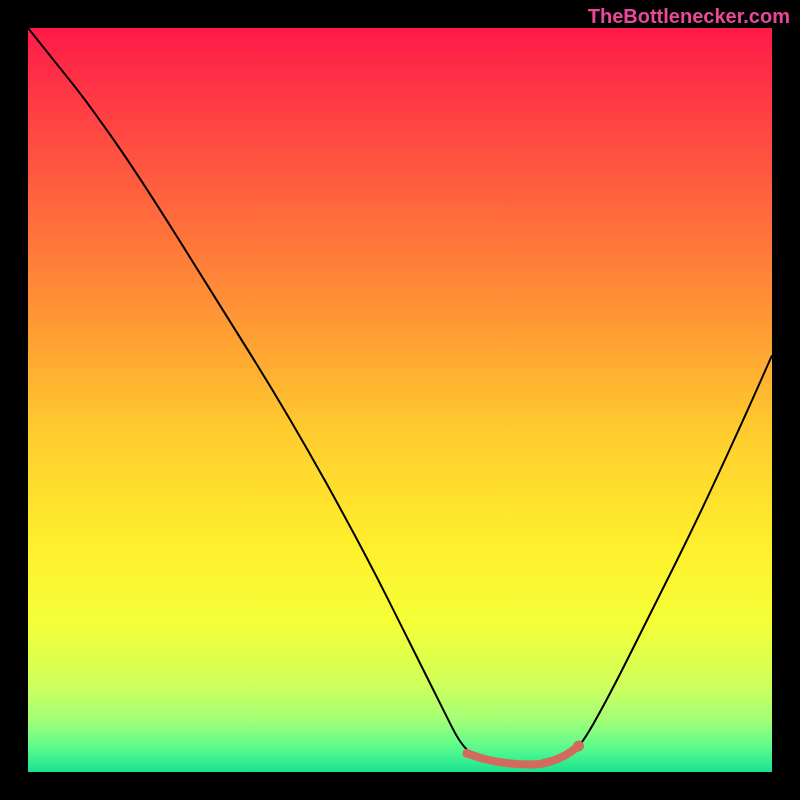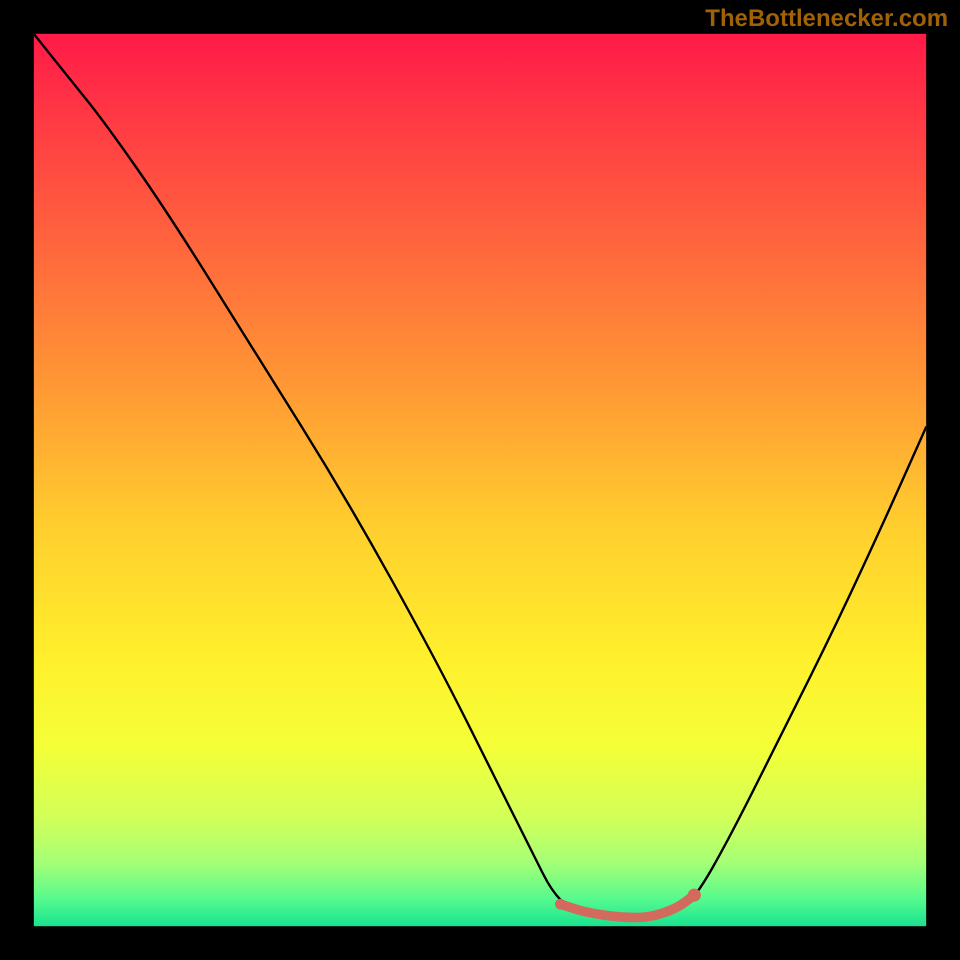--- a/index.html
+++ b/index.html
@@ -14,21 +14,21 @@
   .container {
     width: 800px;
     height: 800px;
     position: relative;
     background: #000;
   }
   .watermark {
     position: absolute;
     top: 5px;
     right: 10px;
-    color: #a16207;
+    color: #ec4899;
     font-size: 20px;
     font-weight: bold;
     z-index: 10;
   }
   .chart-area {
     position: absolute;
     top: 28px;
     left: 28px;
     width: 744px;
     height: 744px;

